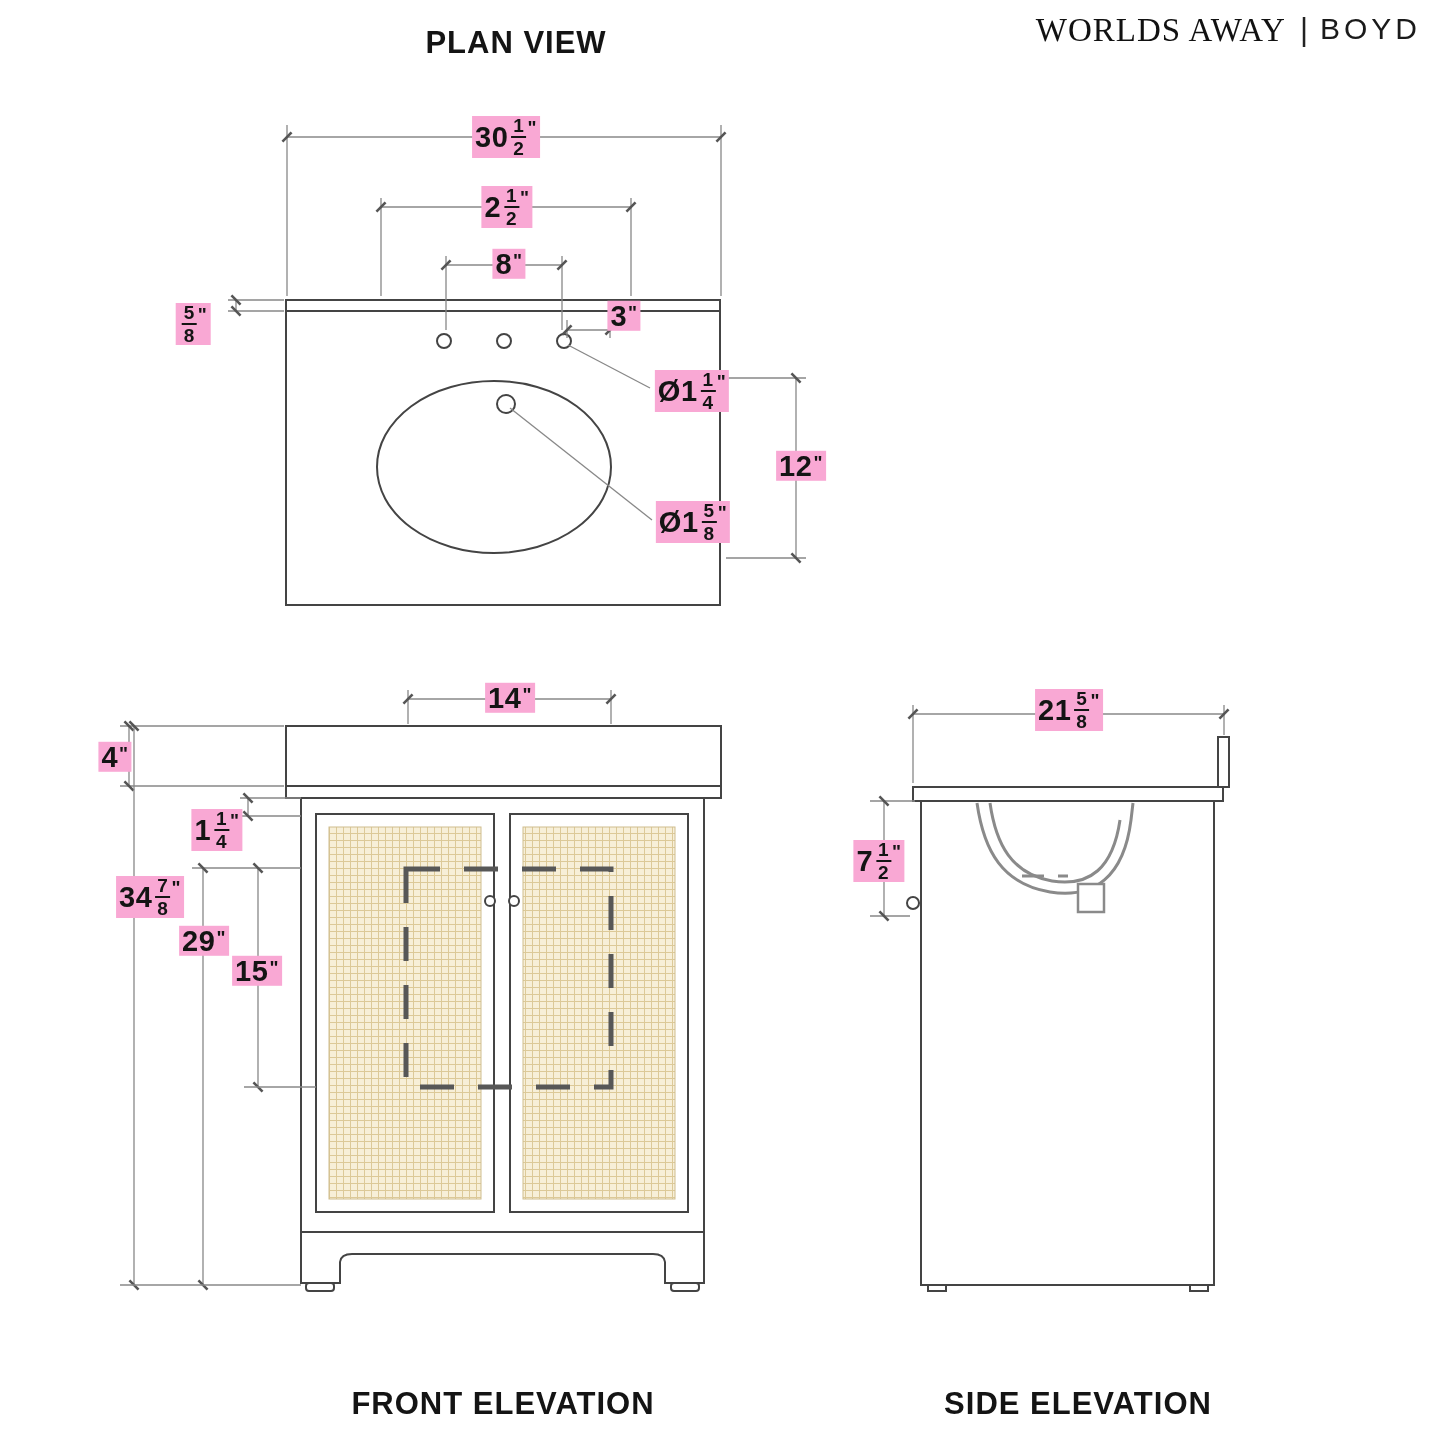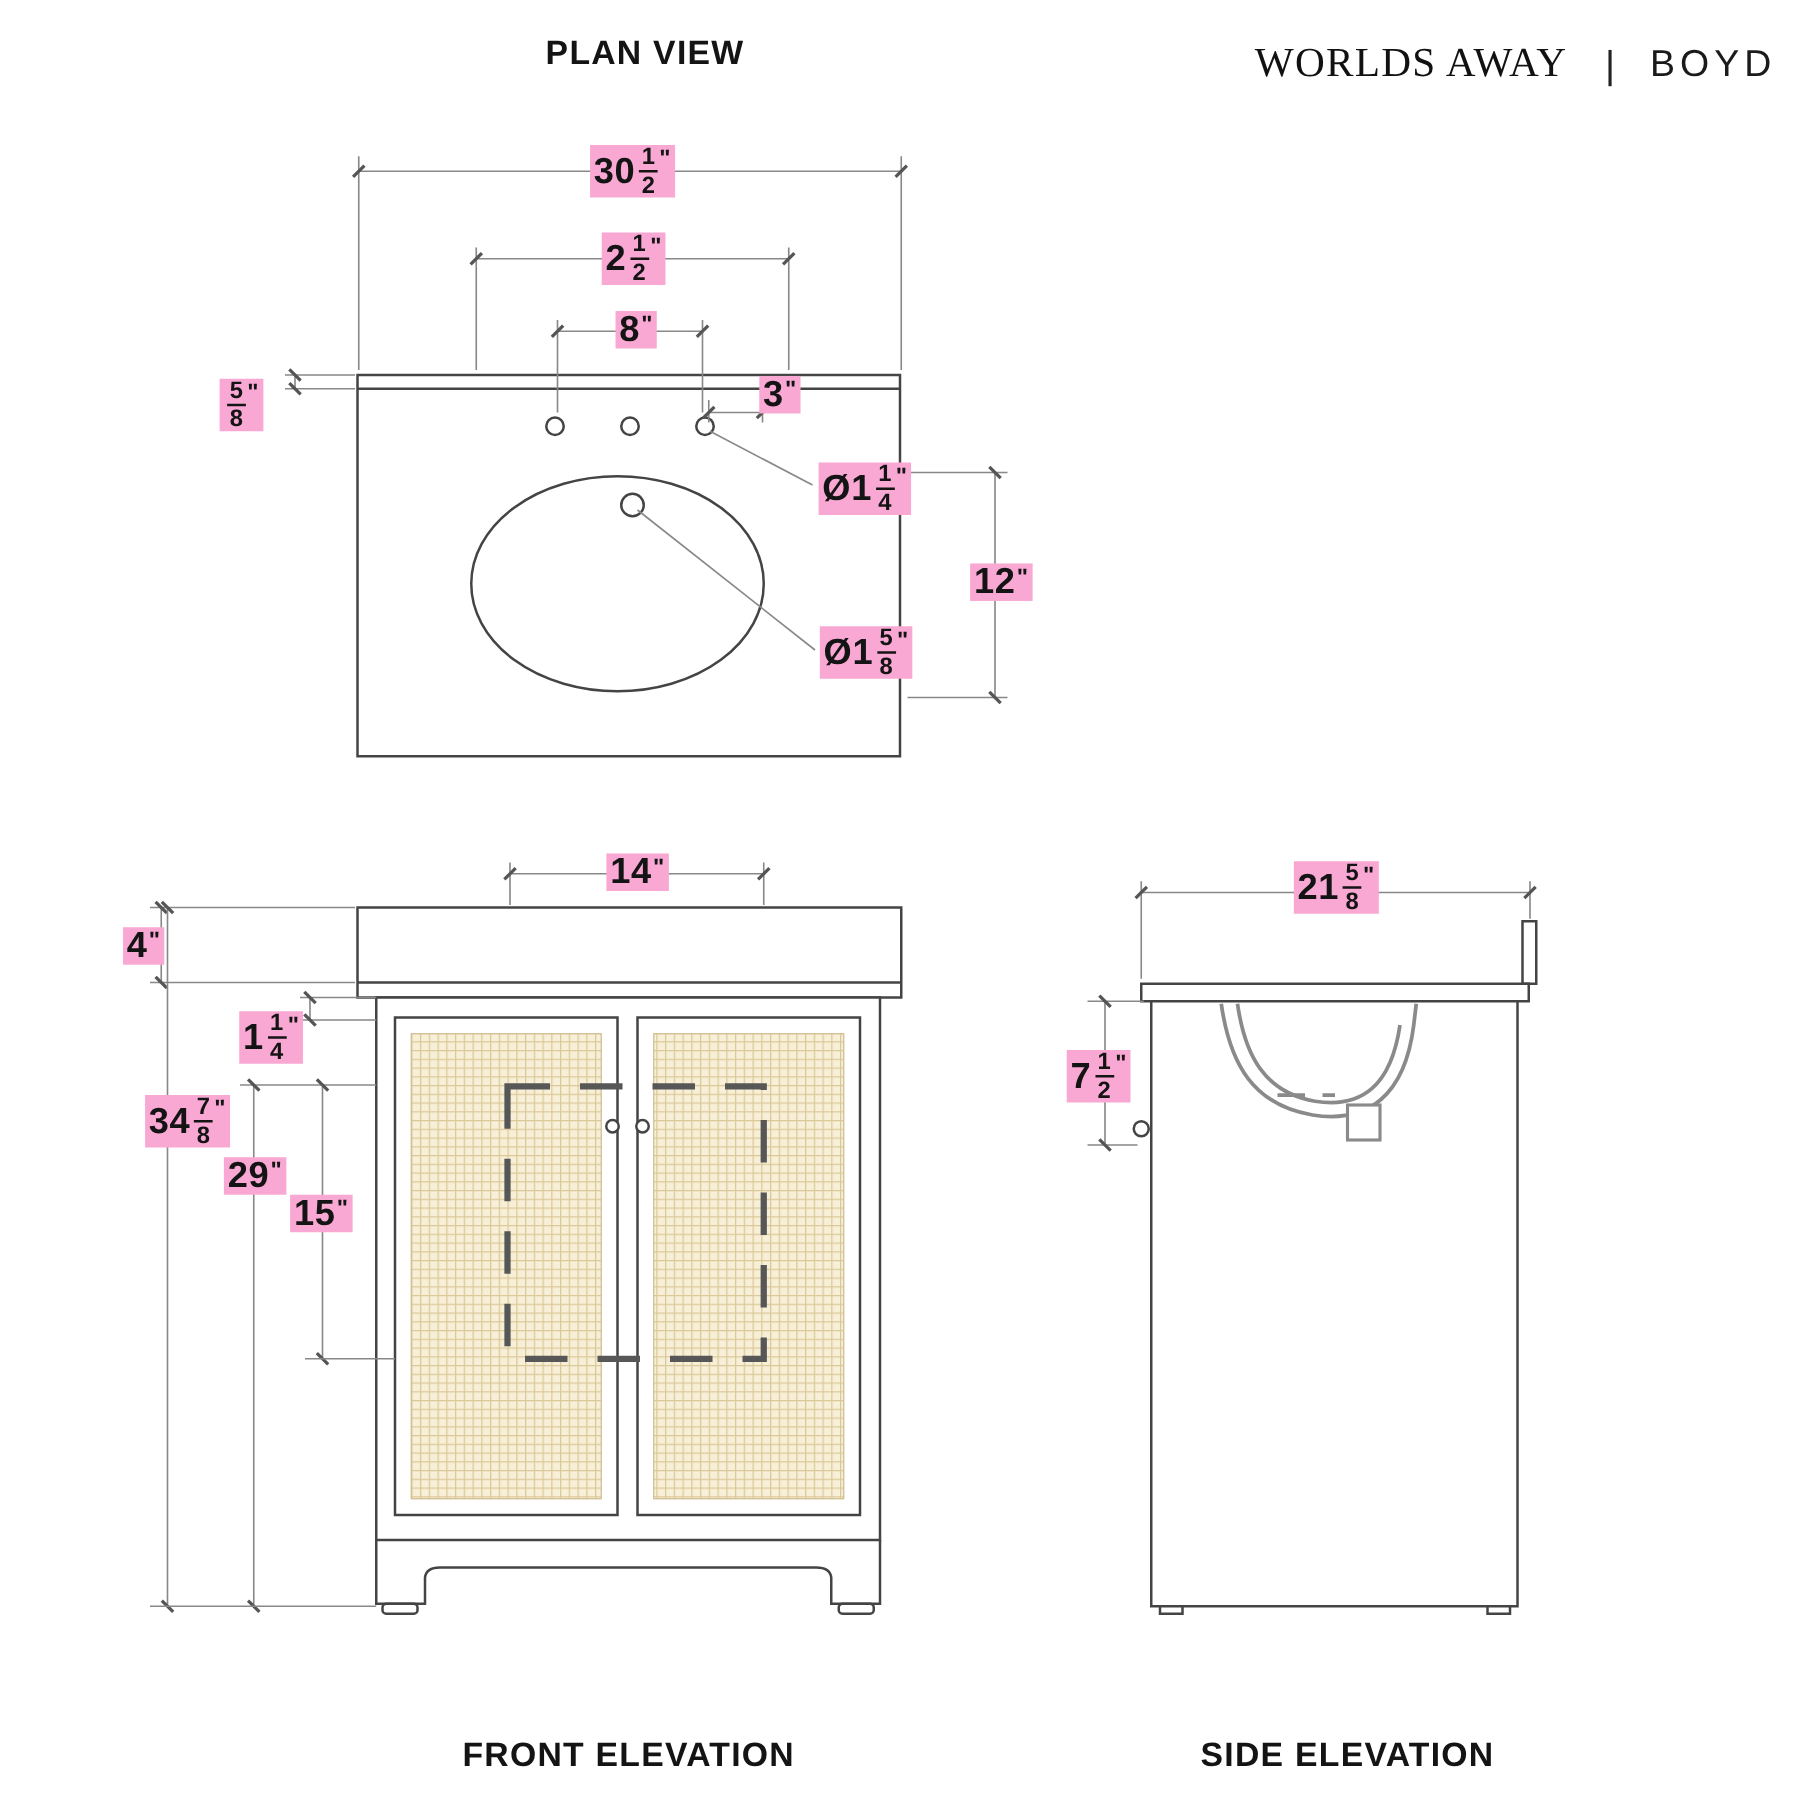--- a/index.html
+++ b/index.html
@@ -6,22 +6,22 @@
   .page{position:relative;width:1445px;height:1445px;background:#fff;overflow:hidden;}
   .page svg{position:absolute;left:0;top:0;}
   .dim{position:absolute;transform:translate(-50%,-50%);display:flex;align-items:center;
        font-family:"Liberation Sans",sans-serif;font-weight:700;font-size:29px;color:#141414;
        background:#f9a8d4;padding:0 3px;line-height:1.05;white-space:nowrap;letter-spacing:.5px;}
   .frac{display:flex;flex-direction:column;align-items:center;font-size:19px;line-height:1;margin-left:3px;}
   .frac .num{border-bottom:2.5px solid #141414;padding:0 2px 1px;}
   .frac .den{padding-top:1px;}
   .unit{font-size:19px;align-self:flex-start;margin-top:2px;margin-left:1px;}
   .sect-title{position:absolute;transform:translate(-50%,-50%);font-family:"Liberation Sans",sans-serif;
-       font-weight:700;font-size:27px;letter-spacing:1px;color:#141414;white-space:nowrap;}
-  .brand{position:absolute;top:33px;right:24px;display:flex;align-items:center;color:#111;gap:16px;}
+       font-weight:700;font-size:31px;letter-spacing:1px;color:#141414;white-space:nowrap;}
+  .brand{position:absolute;top:12px;right:24px;display:flex;align-items:flex-start;color:#111;}
   .brand .name{font-family:"Liberation Serif",serif;font-size:33px;letter-spacing:1px;}
   .brand .sep{font-family:"Liberation Sans",sans-serif;font-weight:300;font-size:31px;margin:0 12px 0 14px;color:#222;}
   .brand .prod{font-family:Liberation Sans, sans-serif;font-size:30px;letter-spacing:4px;color:#1a1a1a;}
 </style>
 </head>
 <body>
 
 <div class="page">
 
   <svg width="1445" height="1445" viewBox="0 0 1445 1445">

